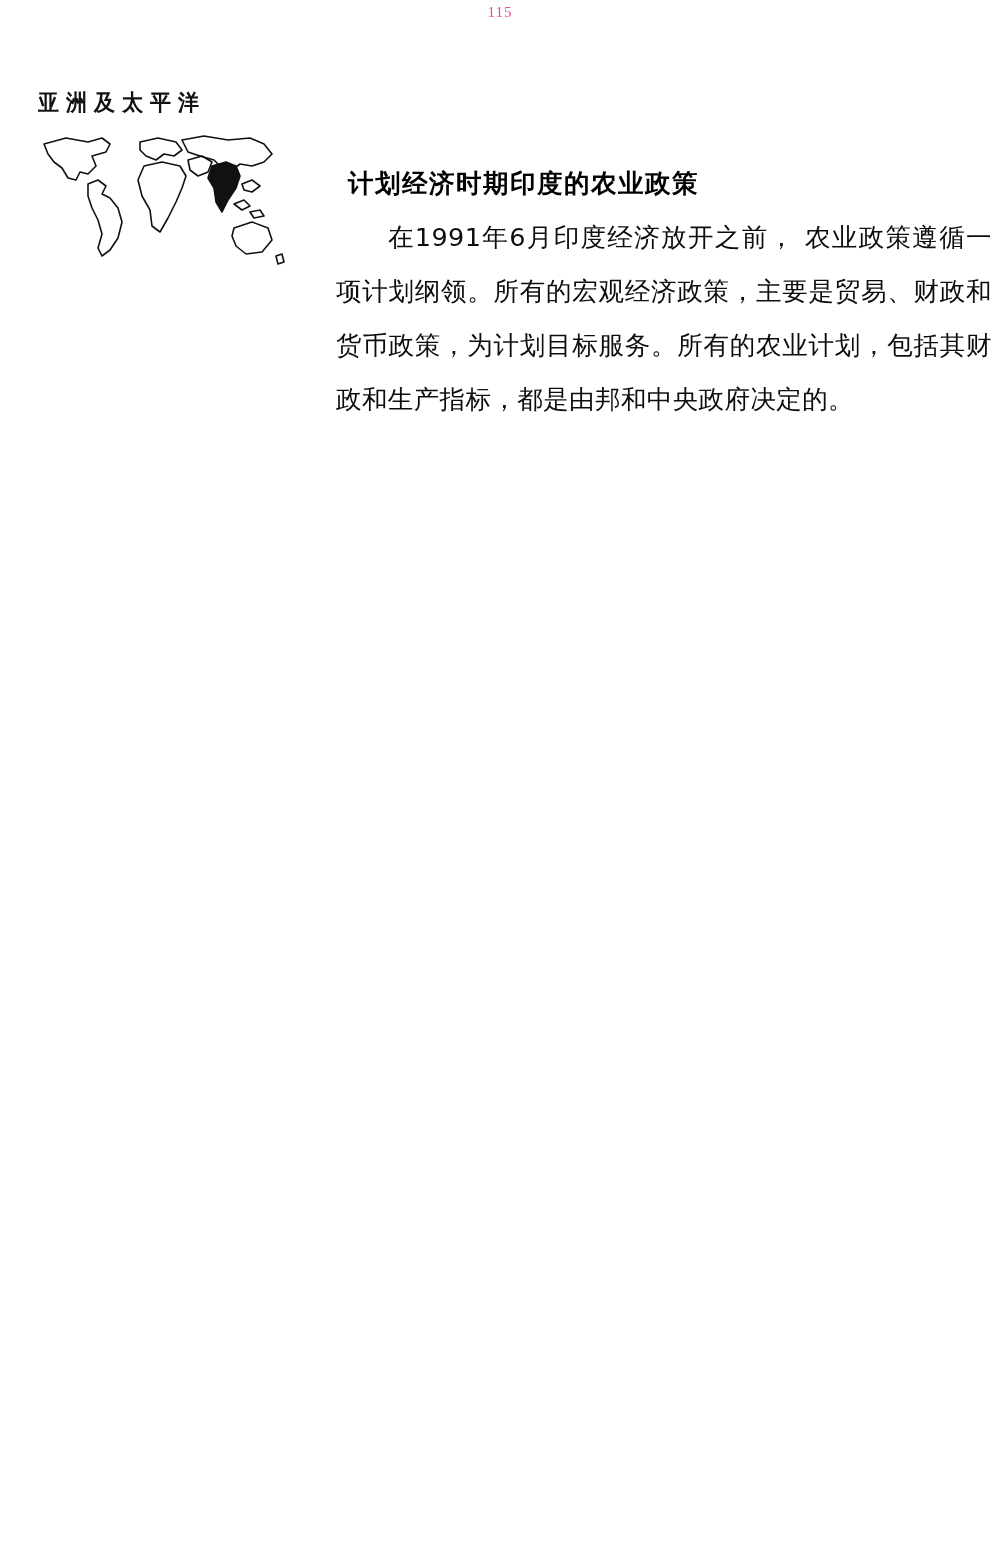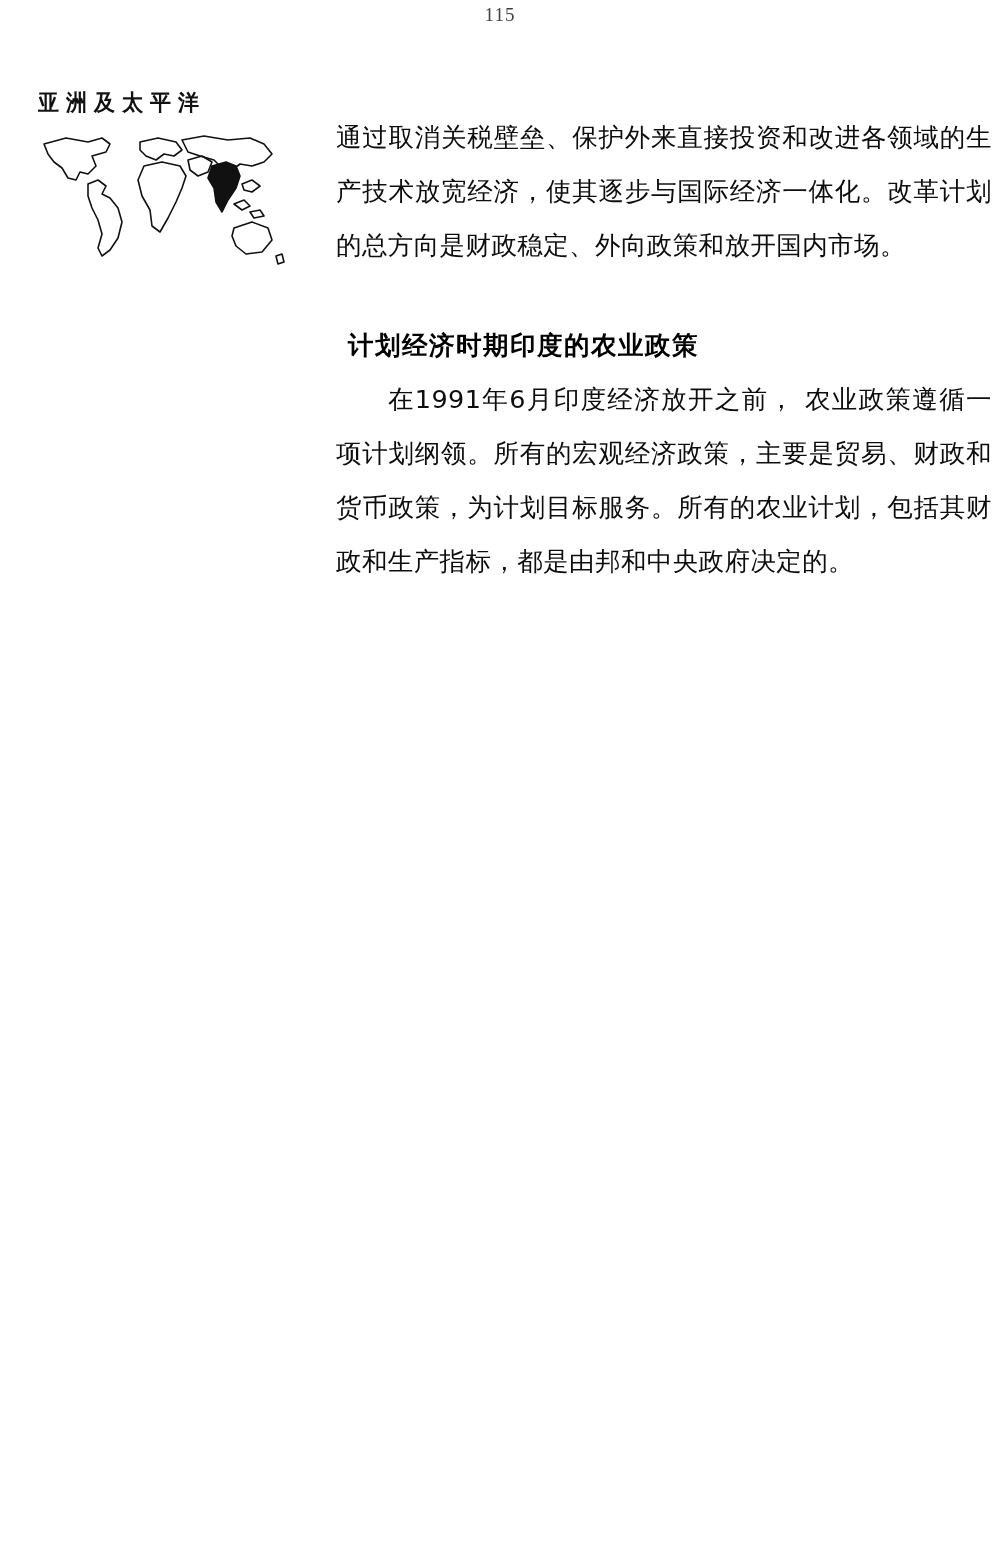--- a/index.html
+++ b/index.html
@@ -18,23 +18,23 @@
   .page {
     position: absolute;
     inset: 0;
   }
   .page-number {
     position: absolute;
     top: 4px;
     left: 0;
     width: 1000px;
     text-align: center;
-    font-size: 19px;
+    font-size: 15px;
     letter-spacing: 1px;
-    color: #404040;
+    color: #ec4899;
     font-family: "Liberation Serif", serif;
   }
 
   
   .region-mark {
     position: absolute;
     left: 36px;
     top: 88px;
     width: 250px;
     height: 190px;
@@ -120,19 +120,18 @@
         <path d="M214 90 L224 88 L228 94 L218 96 Z"></path>
 
         <path d="M198 106 L216 100 L232 106 L236 118 L226 130 L210 132 L200 124 L196 114 Z"></path>
 
         <path d="M240 134 L246 132 L248 140 L242 142 Z"></path>
       </g>
     </svg>
   </div>
 
   <div class="text-col">
-    <p class="para">通过取消关税壁垒、保护外来直接投资和改进各领域的生产技术放宽经济，使其逐步与国际经济一体化。改革计划的总方向是财政稳定、外向政策和放开国内市场。</p>
 
     <h2 class="section-heading">计划经济时期印度的农业政策</h2>
     <p class="para indent">在1991年6月印度经济放开之前， 农业政策遵循一项计划纲领。所有的宏观经济政策，主要是贸易、财政和货币政策，为计划目标服务。所有的农业计划，包括其财政和生产指标，都是由邦和中央政府决定的。</p>
   </div>
 
 </div>
 
 </body></html>

